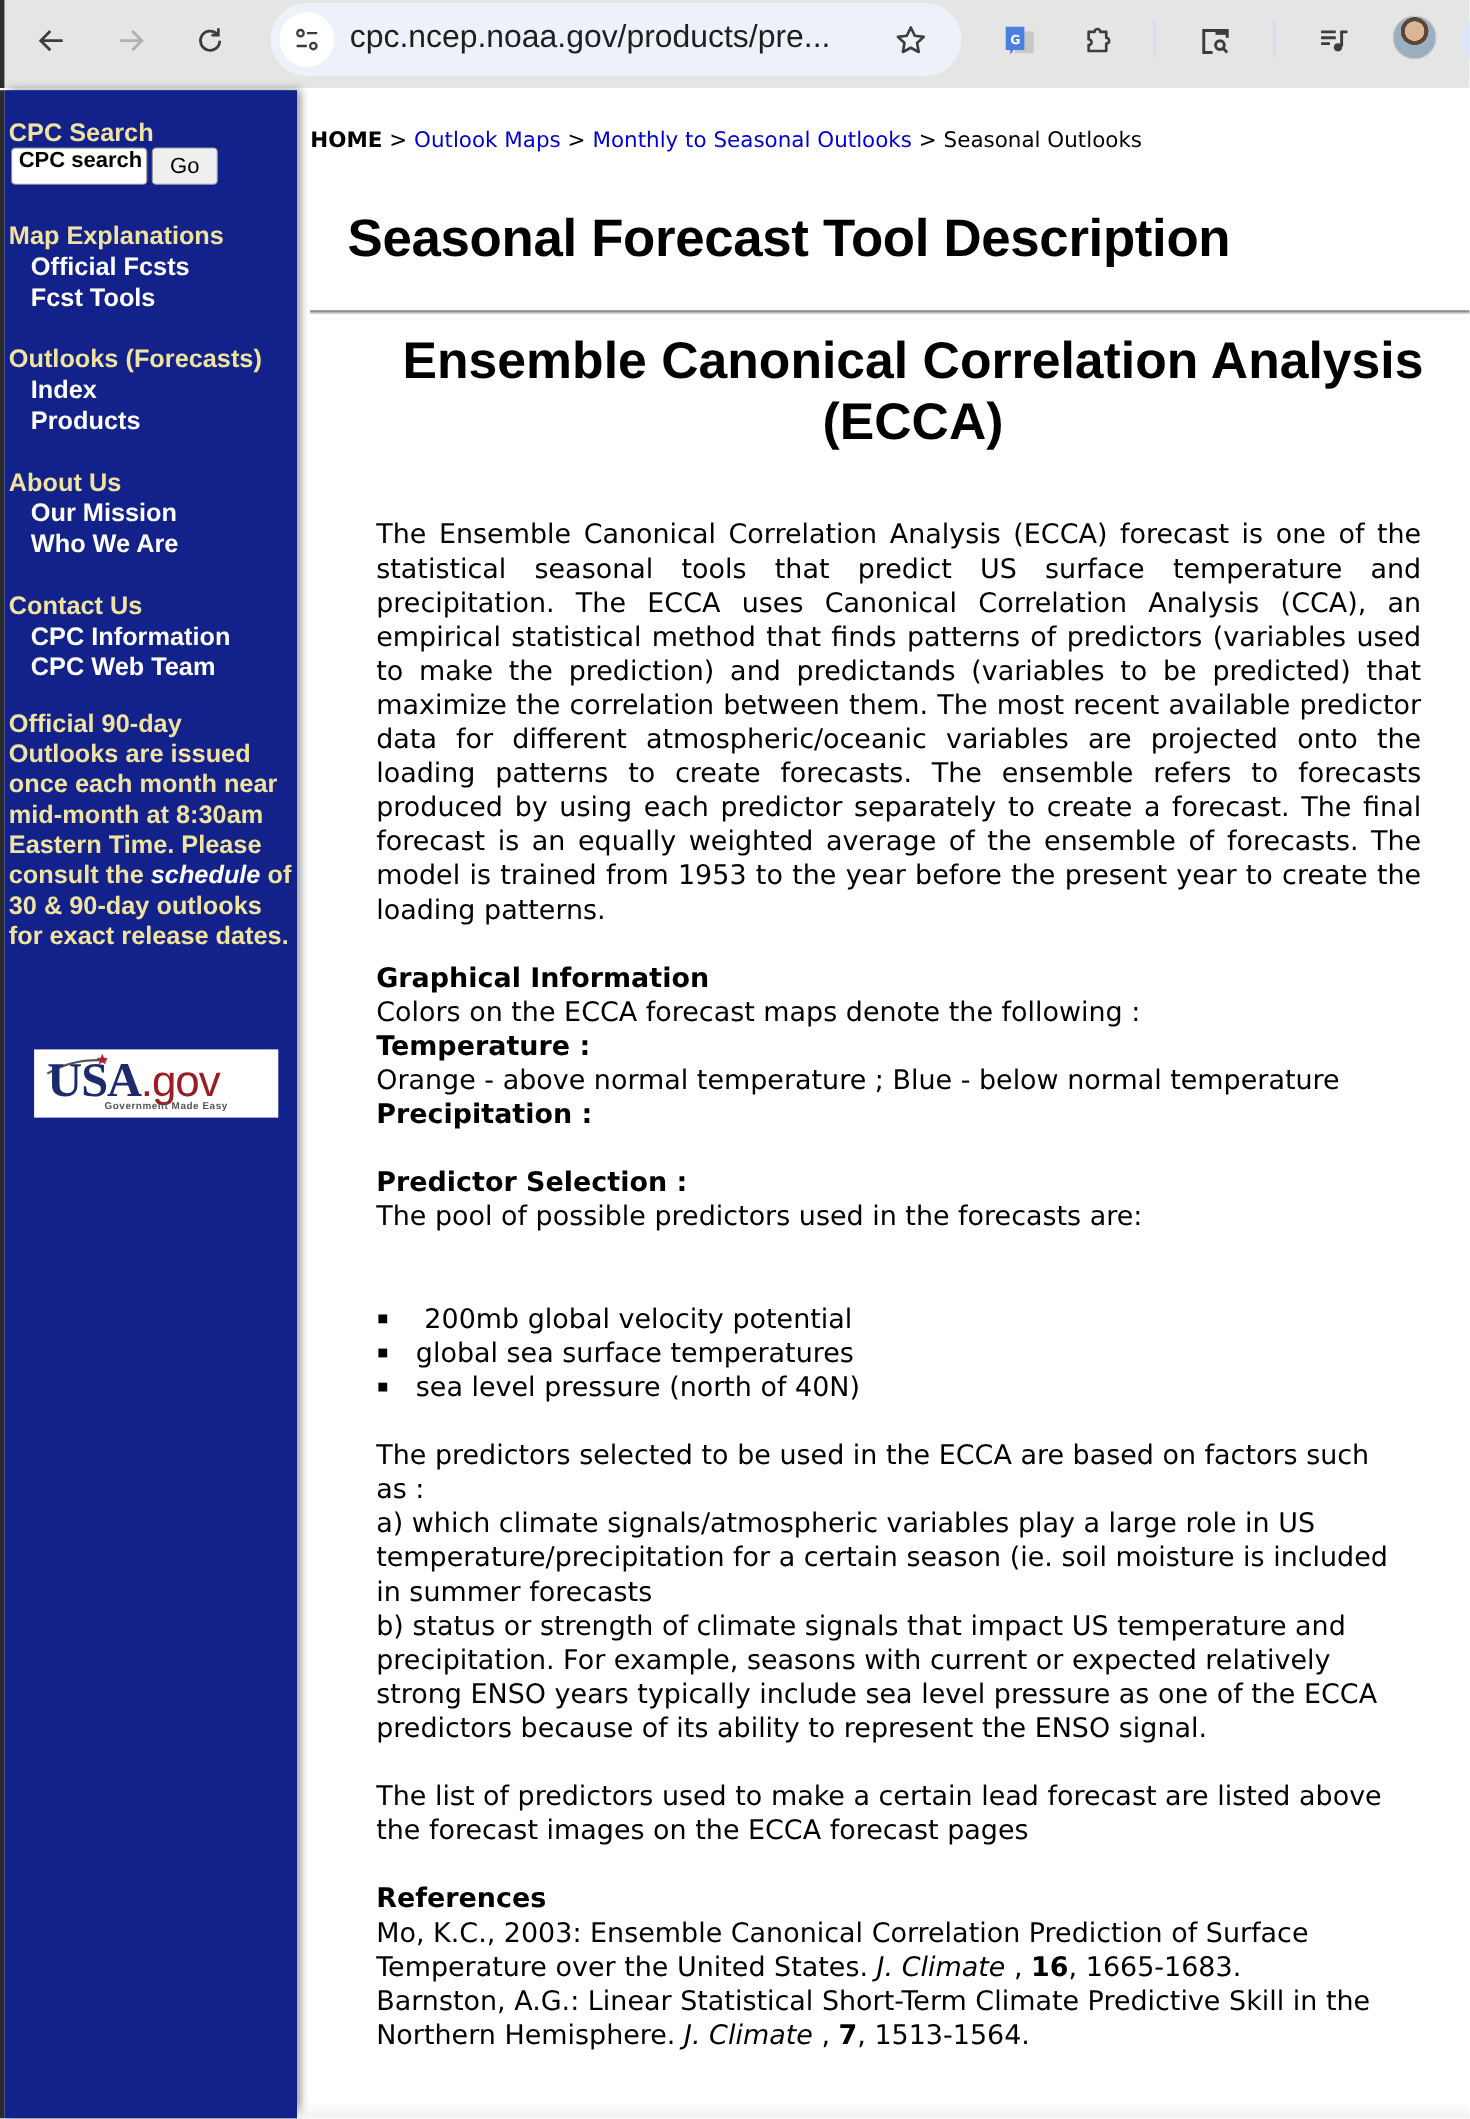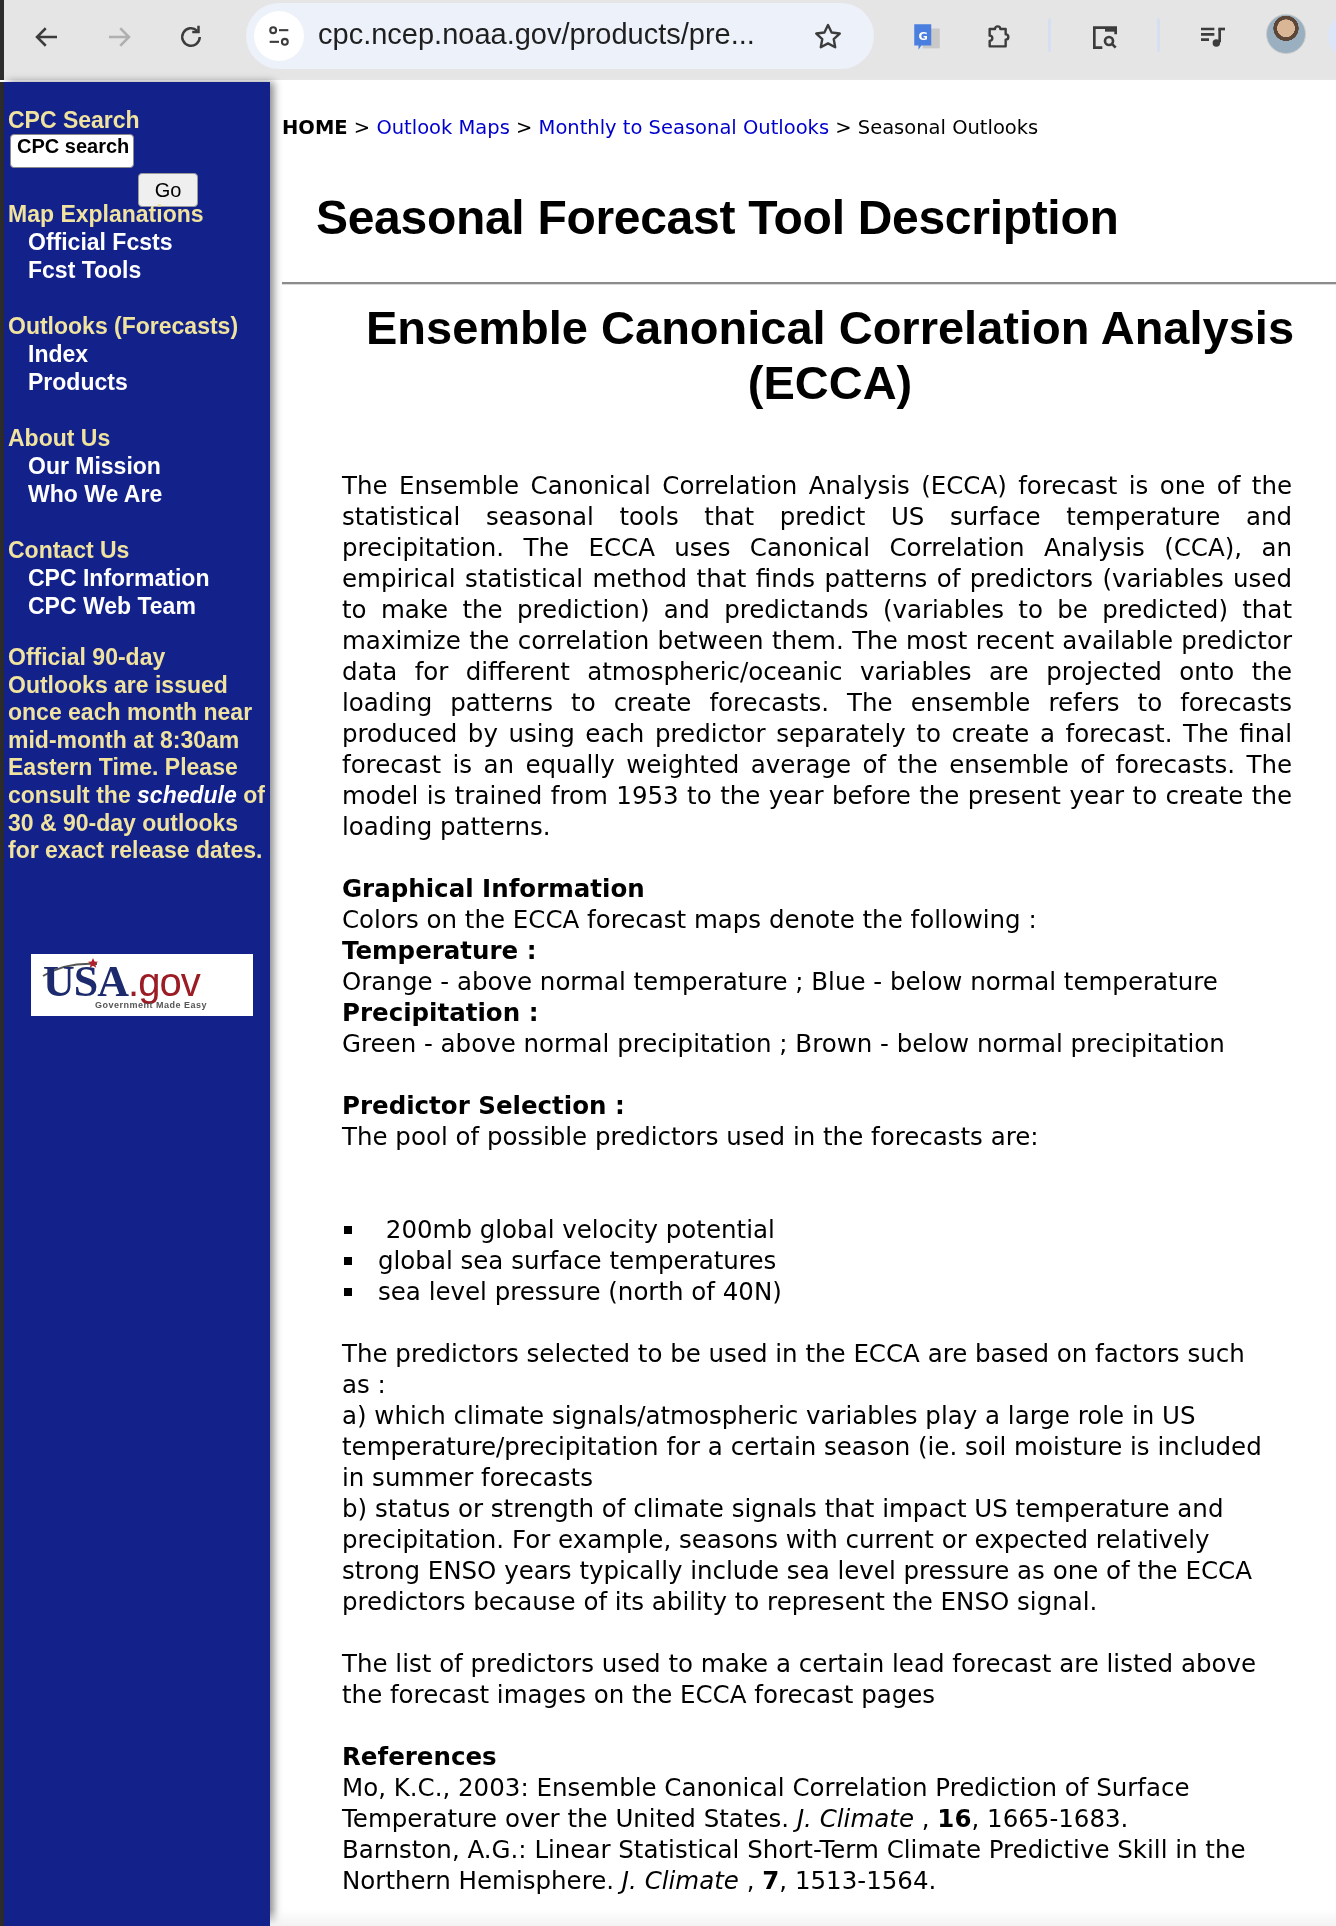--- a/index.html
+++ b/index.html
@@ -39,21 +39,21 @@
   .sb-note { position: absolute; left: 4px; top: 562px; width: 262px; color: #f0e3a0; font-size: 23px; line-height: 27.6px; }
   .sb-note .sched { color: #ffffff; cursor: pointer; font-style: italic; }
   .search-input {
     position: absolute; left: 6px; top: 52px; width: 124px; height: 34px;
     background: #fff; border: 1px solid #8a8a8a; border-radius: 4px;
     font-family: "Liberation Sans", sans-serif; font-size: 20px; padding: 0 6px; color: #000; overflow: hidden; white-space: nowrap;
   }
   .go-btn {
     position: absolute; left: 134px; top: 52px; width: 60px; height: 34px;
     background: #efefef; border: 1px solid #9a9a9a; border-radius: 4px;
-    font-family: "Liberation Sans", sans-serif; font-size: 20px; font-weight: normal; text-align: center; line-height: 32px; cursor: pointer; margin-top: 39px;
+    font-family: "Liberation Sans", sans-serif; font-size: 20px; font-weight: normal; text-align: center; line-height: 32px; cursor: pointer;
   }
   .usagov {
     position: absolute; left: 27px; top: 872px; width: 222px; height: 62px; background: #ffffff;
     cursor: pointer; overflow: hidden;
   }
   .usagov .main { position: absolute; left: 12px; top: 2px; font-family: "Liberation Serif", serif; font-size: 44px; font-weight: bold; color: #1d2a6d; letter-spacing: -1px; }
   .usagov .main .gov { color: #9b1c24; font-family: "Liberation Sans", sans-serif; font-weight: normal; font-size: 40px; }
   .usagov .tag { position: absolute; left: 64px; top: 46px; font-family: "Liberation Sans", sans-serif; font-size: 9px; color: #555; font-weight: bold; letter-spacing: 0.5px; }
   .usagov .swoosh { position: absolute; left: 10px; top: 4px; width: 60px; height: 20px; }
 
@@ -205,21 +205,20 @@
   <div class="h2">Ensemble Canonical Correlation Analysis (ECCA)</div>
 
   <div class="content">
     <p class="justify">The Ensemble Canonical Correlation Analysis (ECCA) forecast is one of the statistical seasonal tools that predict US surface temperature and precipitation. The ECCA uses Canonical Correlation Analysis (CCA), an empirical statistical method that finds patterns of predictors (variables used to make the prediction) and predictands (variables to be predicted) that maximize the correlation between them. The most recent available predictor data for different atmospheric/oceanic variables are projected onto the loading patterns to create forecasts. The ensemble refers to forecasts produced by using each predictor separately to create a forecast. The final forecast is an equally weighted average of the ensemble of forecasts. The model is trained from 1953 to the year before the present year to create the loading patterns.</p>
 
     <p class="mt31 b">Graphical Information</p>
     <p>Colors on the ECCA forecast maps denote the following :</p>
     <p class="b">Temperature :</p>
     <p>Orange - above normal temperature ; Blue - below normal temperature</p>
     <p class="b">Precipitation :</p>
-    <p>Green - above normal precipitation ; Brown - below normal precipitation</p>
 
     <p class="mt31 b">Predictor Selection :</p>
     <p>The pool of possible predictors used in the forecasts are:</p>
 
     <ul class="preds">
       <li><span class="bullet"></span><span style="white-space:pre"> 200mb global velocity potential</span></li>
       <li><span class="bullet"></span><span>global sea surface temperatures</span></li>
       <li><span class="bullet"></span><span>sea level pressure (north of 40N)</span></li>
     </ul>
 

